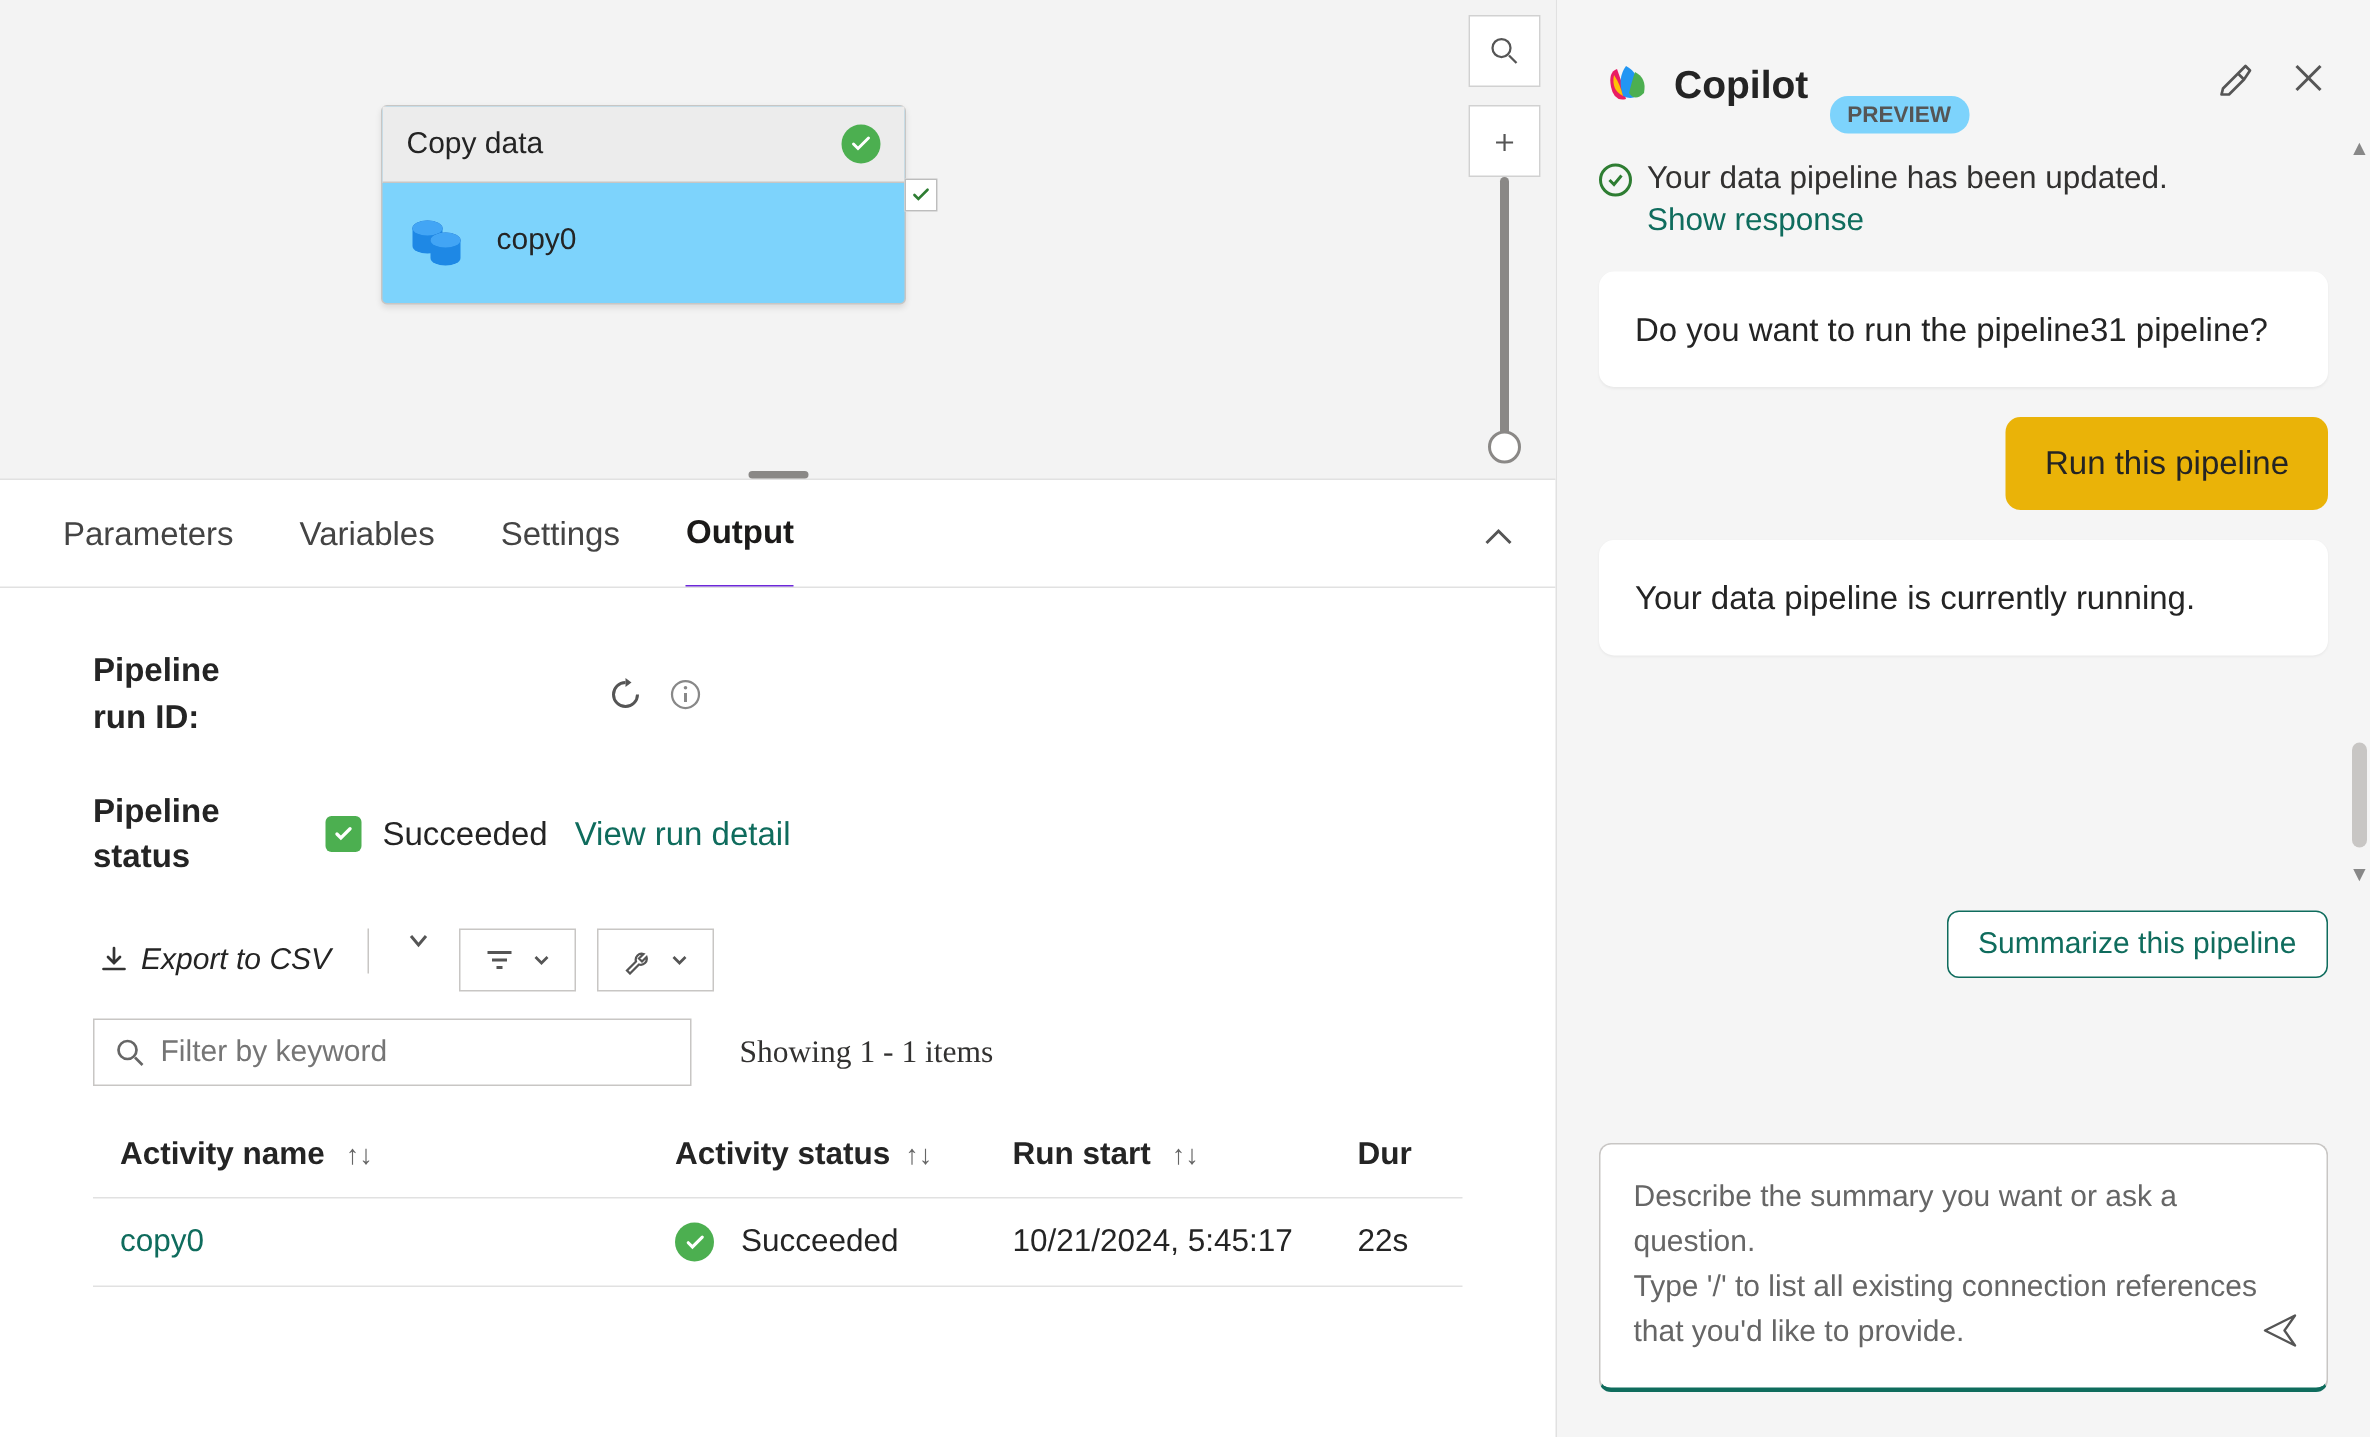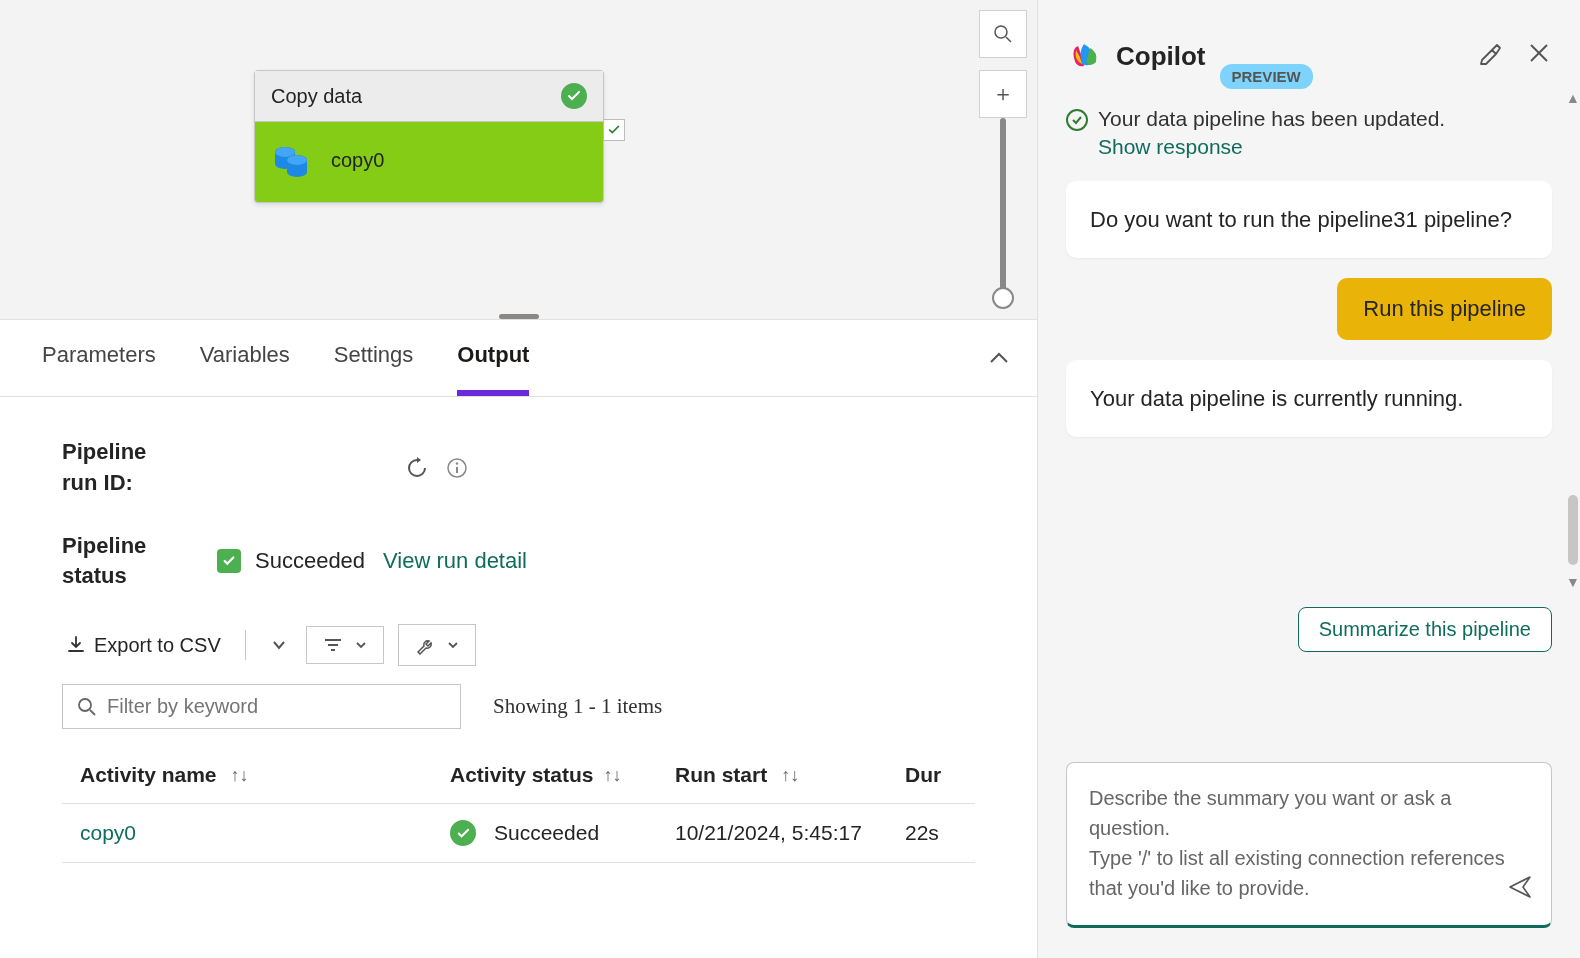--- a/index.html
+++ b/index.html
@@ -37,21 +37,21 @@
     background: #8a8886;
     border-radius: 3px;
   }
   .activity-node {
     position: absolute;
     left: 254px;
     top: 70px;
     width: 350px;
     border: 1px solid #c8c6c4;
     border-radius: 4px;
-    background: #84cc16;
+    background: #7dd3fc;
     box-shadow: 0 2px 4px rgba(0,0,0,0.1);
   }
   .activity-header {
     display: flex;
     align-items: center;
     justify-content: space-between;
     padding: 12px 16px;
     background: #ececec;
     border-bottom: 1px solid #c8c6c4;
     font-size: 20px;
@@ -128,35 +128,36 @@
     border: 2px solid #8a8886;
     background: #fff;
     border-radius: 50%;
     position: absolute;
     left: 50%;
     transform: translateX(-50%);
     bottom: -11px;
   }
   .tabs {
     display: flex;
+    align-items: center;
     padding: 0 42px;
     border-bottom: 1px solid #e1e1e1;
     position: relative;
   }
   .tab {
     padding: 22px 0;
     margin-right: 44px;
     font-size: 22px;
     color: #444;
     cursor: pointer;
   }
   .tab.active {
     font-weight: 600;
     color: #1b1a19;
-    border-bottom: 6px solid #6d28d9;
+    border-bottom: 1px solid #6d28d9;
   }
   .tabs-collapse {
     position: absolute;
     right: 28px;
     top: 24px;
     font-size: 22px;
     color: #555;
     cursor: pointer;
   }
   .output-content {
@@ -195,23 +196,23 @@
     justify-content: center;
     color: #fff;
     margin-left: 35px;
     margin-right: 14px;
   }
   .status-badge svg { width: 14px; height: 14px; }
   .status-text { font-size: 22px; margin-right: 18px; }
   .link { color: #0f6c5d; font-size: 22px; cursor: pointer; }
   .toolbar {
     display: flex;
-    align-items: center;
     gap: 14px;
     margin-bottom: 18px;
+    font-style: italic;
   }
   .export-btn {
     display: flex;
     align-items: center;
     gap: 8px;
     padding: 8px 4px;
     font-size: 20px;
     cursor: pointer;
   }
   .divider-v { width:1px; height:30px; background:#c8c6c4; margin:0 6px; }

